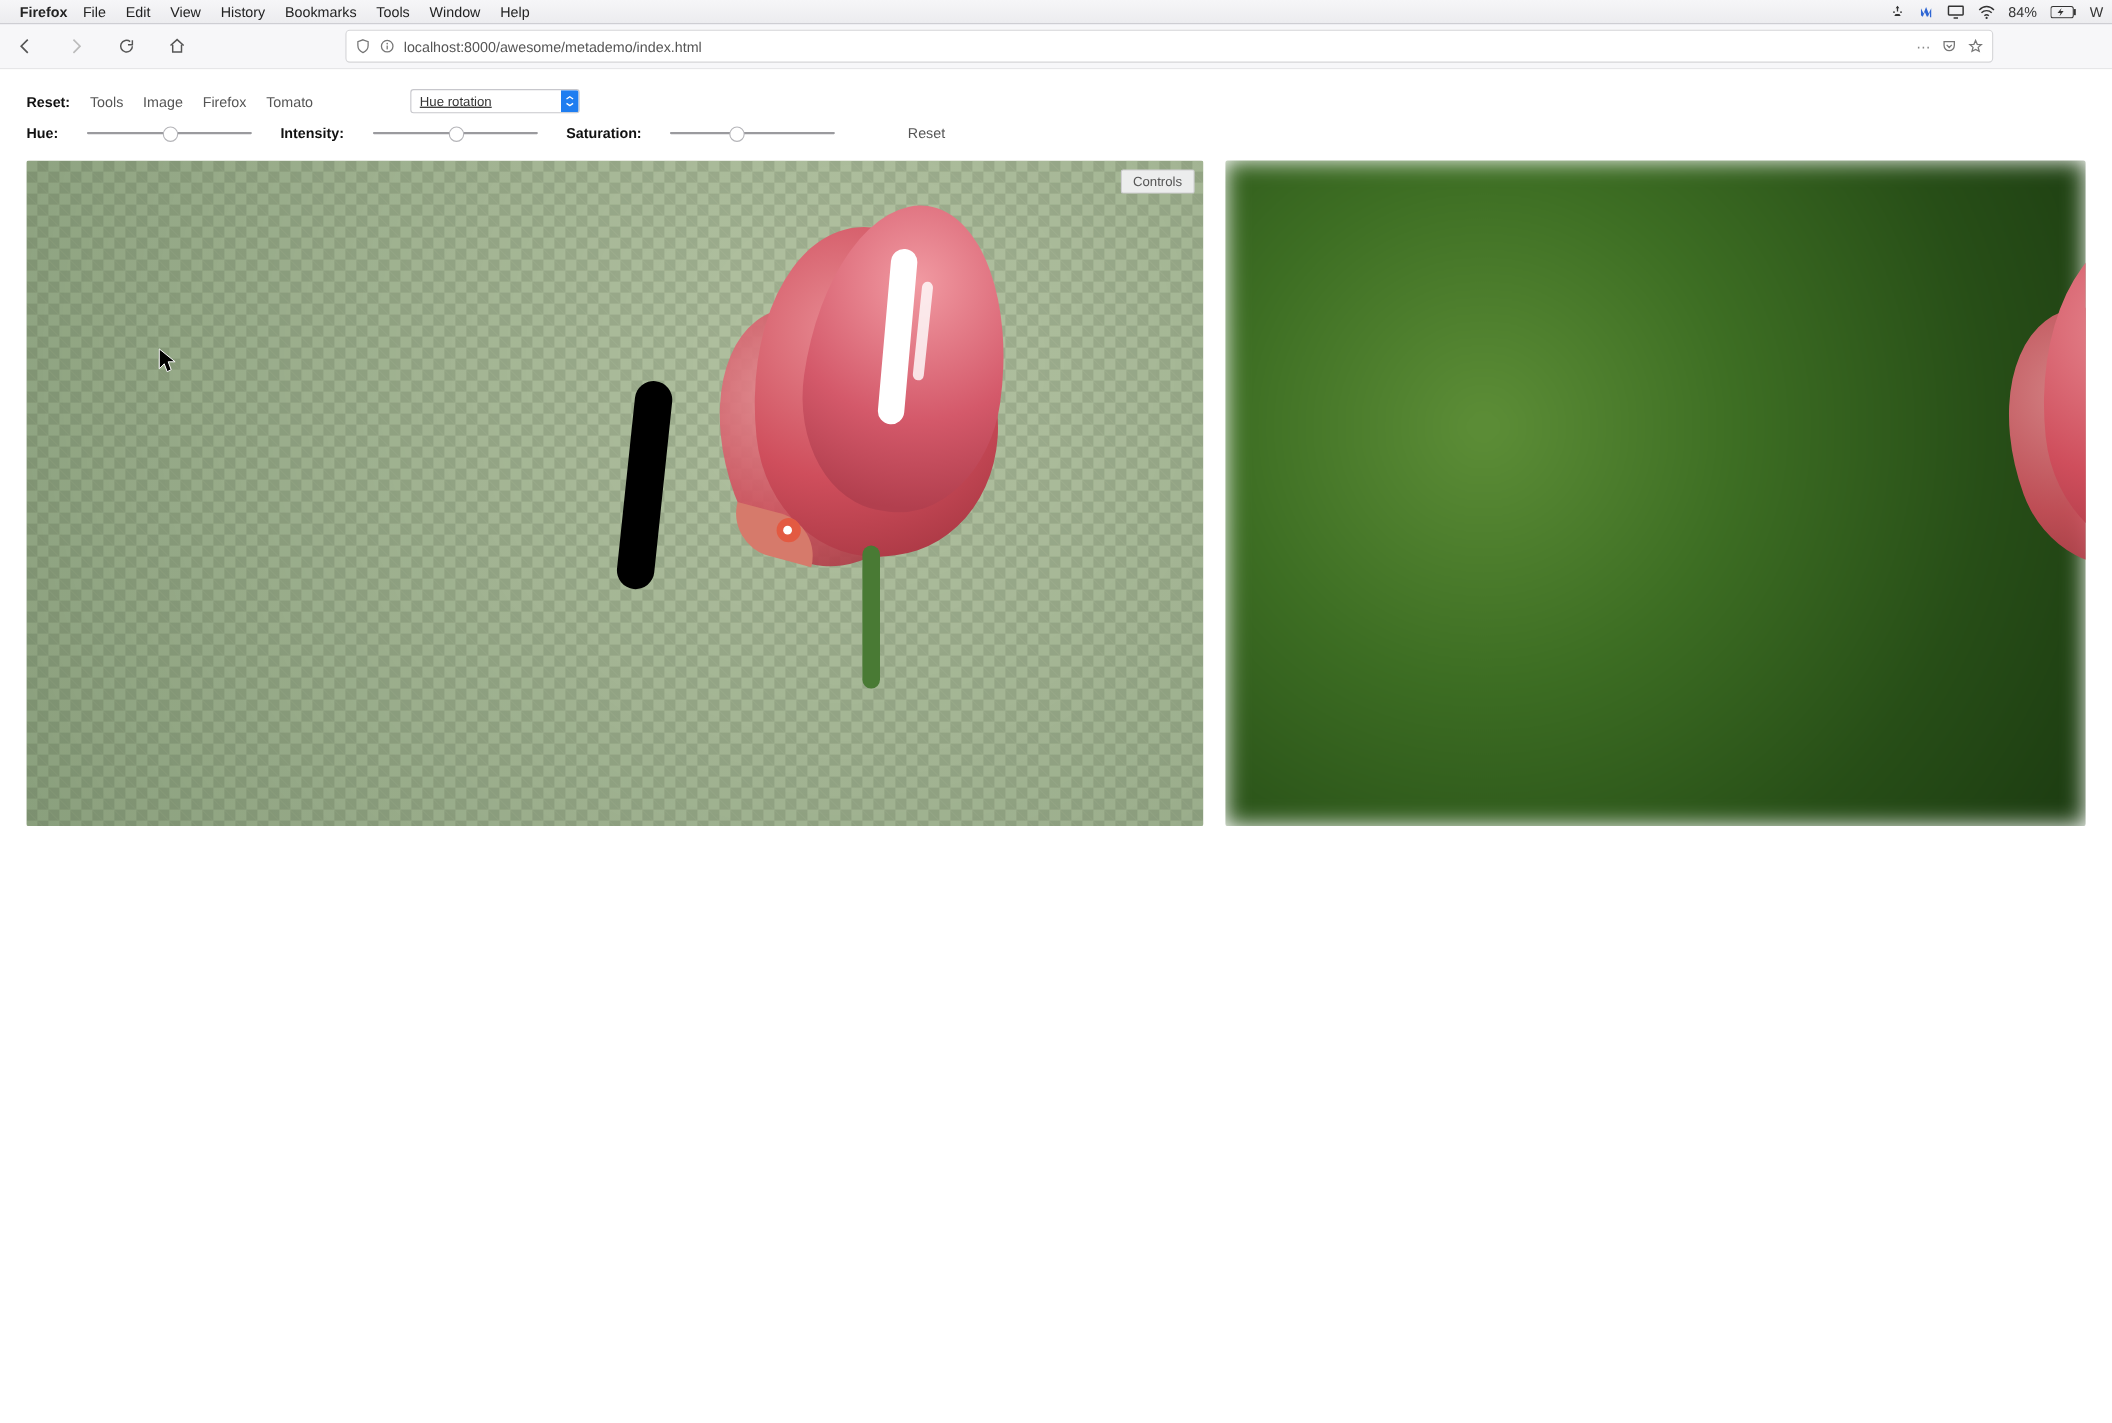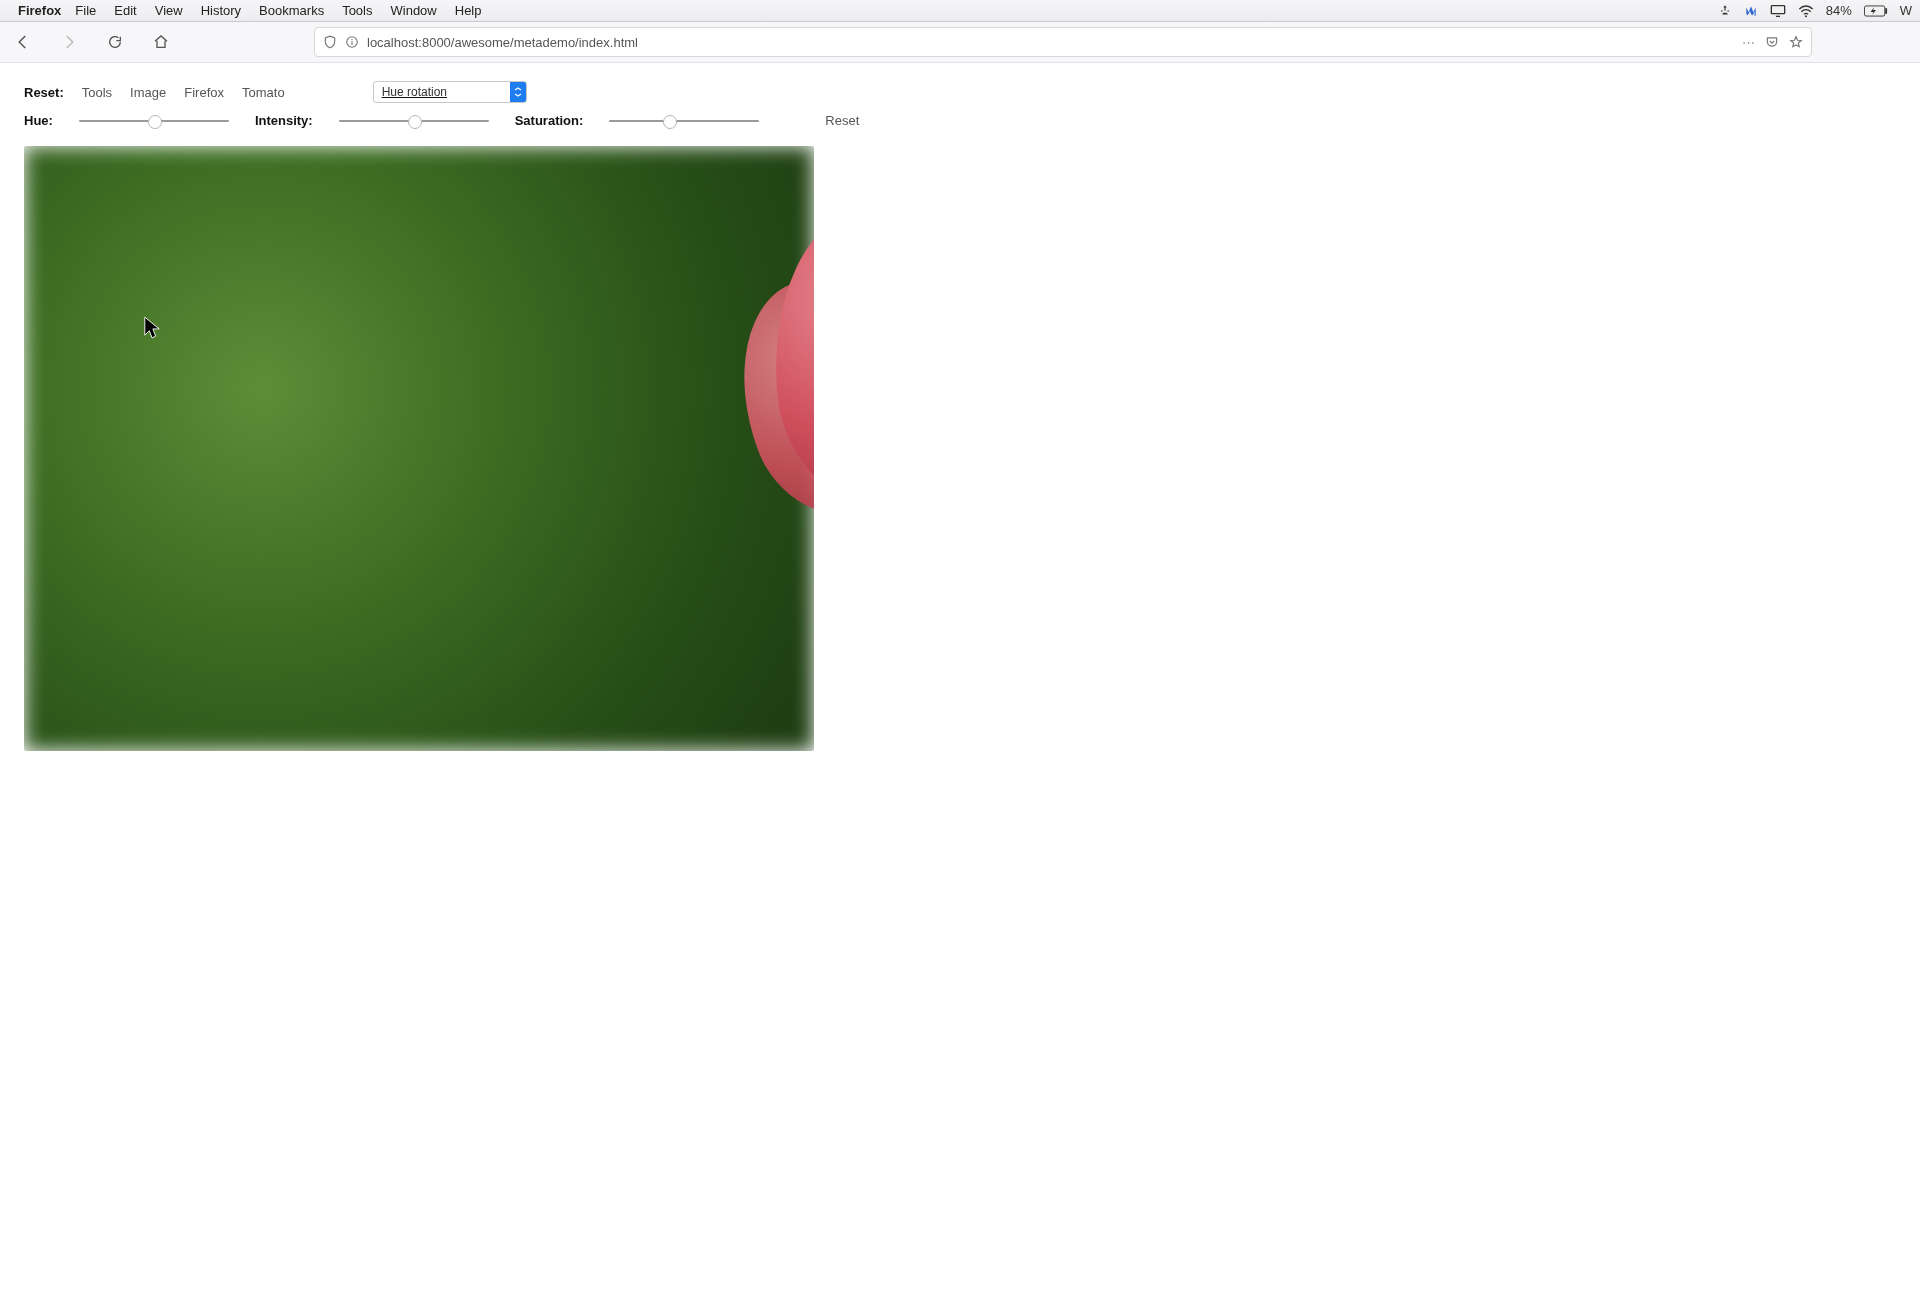--- a/index.html
+++ b/index.html
@@ -319,20 +319,40 @@
       <span class="slider">
         <span class="track"></span>
           <span class="thumb" style="left:40%"></span>
       </span>
 
       <span class="reset">Reset</span>
     </div>
 
     <div class="images">
 
+      <div class="img-panel">
+        <div class="checker"></div>
+        <div class="green-wash"></div>
+
+        <div class="tulip left">
+          <div class="petal p3"></div>
+          <div class="petal p1"></div>
+          <div class="petal p2"></div>
+          <div class="highlight"></div>
+          <div class="highlight2"></div>
+          <div class="sepal"></div>
+          <div class="red-dot"></div>
+          <div class="white-dot"></div>
+          <div class="stem"></div>
+        </div>
+
+        <div class="black-stroke"></div>
+
+        <div class="controls-tab">Controls</div>
+      </div>
 
       <div class="img-panel right">
         <div class="blur-green"></div>
         <div class="tulip right">
           <div class="petal p3"></div>
           <div class="petal p1"></div>
           <div class="petal p2"></div>
 
         </div>
       </div>

